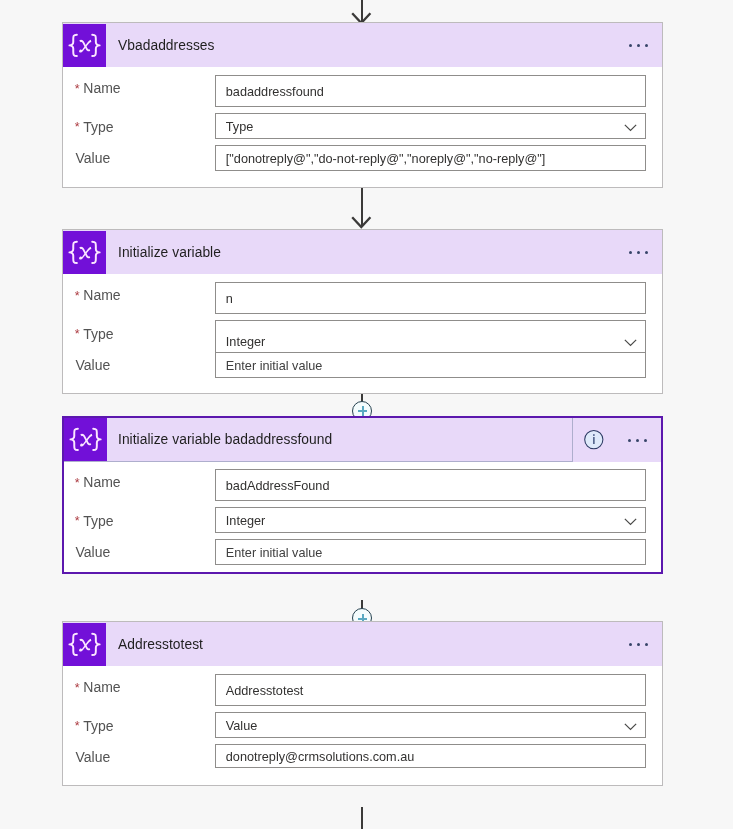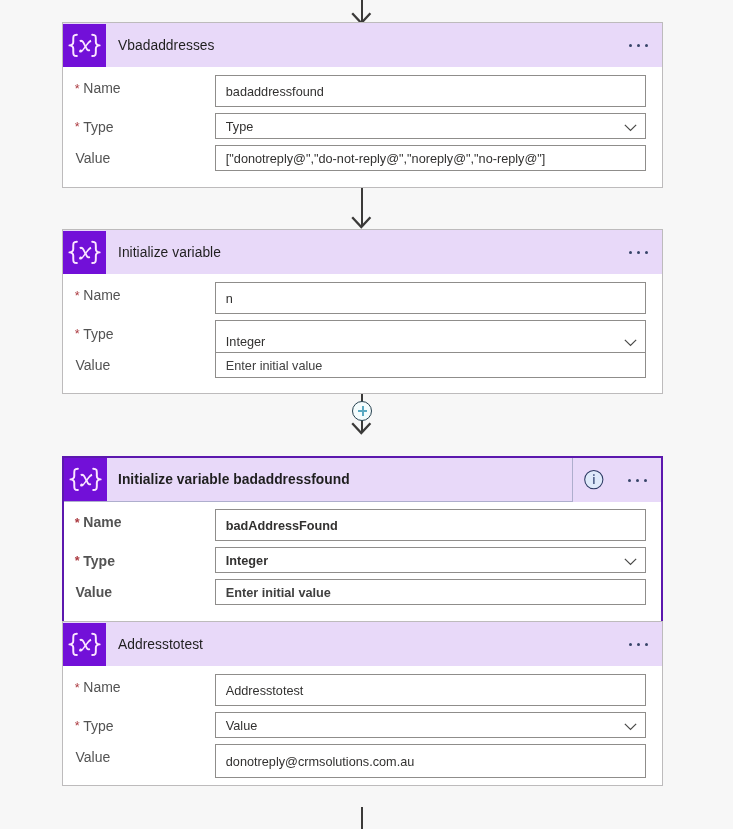--- a/index.html
+++ b/index.html
@@ -167,21 +167,21 @@
           <span class="chev"><svg width="13" height="8" viewBox="0 0 13 8" style="overflow:visible">
               <path d="M0.85 0.85 L6.5 6.5 L12.15 0.85" fill="none" stroke="#4a4a48" stroke-width="1.2" stroke-linecap="butt" stroke-linejoin="miter"></path>
             </svg></span>
         </div>
         <div class="lbl" style="top: 128.3px; left: 12.5px;">Value</div>
         <div class="fld ph" style="top: 122px; height: 25.5px; left: 152px;">
           <span class="fval">Enter initial value</span>
         </div>
       </div>
     </div>
-    <div class="card sel" style="top: 456px; height: 197px; font-weight: bold;">
+    <div class="card sel" style="top: 416px; height: 158px;">
       <div class="card-head" style="height: 44px;">
         <div class="head-btn outlined">
           <div class="icon-sq">
             <svg width="43" height="43" viewBox="0 0 44 44">
               <g fill="none" stroke="#fbe6ff" stroke-width="2.0" stroke-linecap="round" stroke-linejoin="round">
                 <path d="M14.2 10.9 C10.6 10.9 10.5 12.3 10.5 15.4 L10.5 18.4 C10.5 20.6 9.4 21.6 6.6 21.85 C9.4 22.1 10.5 23.1 10.5 25.3 L10.5 28.3 C10.5 31.4 10.6 32.8 14.2 32.8"></path>
                 <path d="M29.9 10.9 C33.5 10.9 33.6 12.3 33.6 15.4 L33.6 18.4 C33.6 20.6 34.7 21.6 37.5 21.85 C34.7 22.1 33.6 23.1 33.6 25.3 L33.6 28.3 C33.6 31.4 33.5 32.8 29.9 32.8"></path>
               </g>
               <g fill="#fbe6ff">
                 <path d="M16.6 17.2 C18.0 15.4 20.3 16.1 21.6 18.5 L25.0 24.9 C25.6 26.0 26.1 26.3 26.9 25.7 L27.9 27.4 C26.2 28.5 24.5 27.8 23.4 25.8 L19.9 19.3 C19.4 18.3 18.8 18.1 18.2 18.8 Z"></path>
@@ -257,18 +257,18 @@
         </div>
         <div class="lbl" style="top: 96.7px; left: 20.3px;">Type</div>
         <div class="req" style="left: 11.8px; top: 99.3px;">*</div>
         <div class="fld" style="top: 90px; height: 25.5px; left: 152px;">
           <span class="fval">Value</span>
           <span class="chev"><svg width="13" height="8" viewBox="0 0 13 8" style="overflow:visible">
               <path d="M0.85 0.85 L6.5 6.5 L12.15 0.85" fill="none" stroke="#4a4a48" stroke-width="1.2" stroke-linecap="butt" stroke-linejoin="miter"></path>
             </svg></span>
         </div>
         <div class="lbl" style="top: 128.3px; left: 12.5px;">Value</div>
-        <div class="fld" style="top: 122px; height: 34px; left: 152px;">
+        <div class="fld" style="top: 122px; height: 24px; left: 152px;">
           <span class="fval">donotreply@crmsolutions.com.au</span>
         </div>
       </div>
     </div>
   </div>
 
 </body></html>

